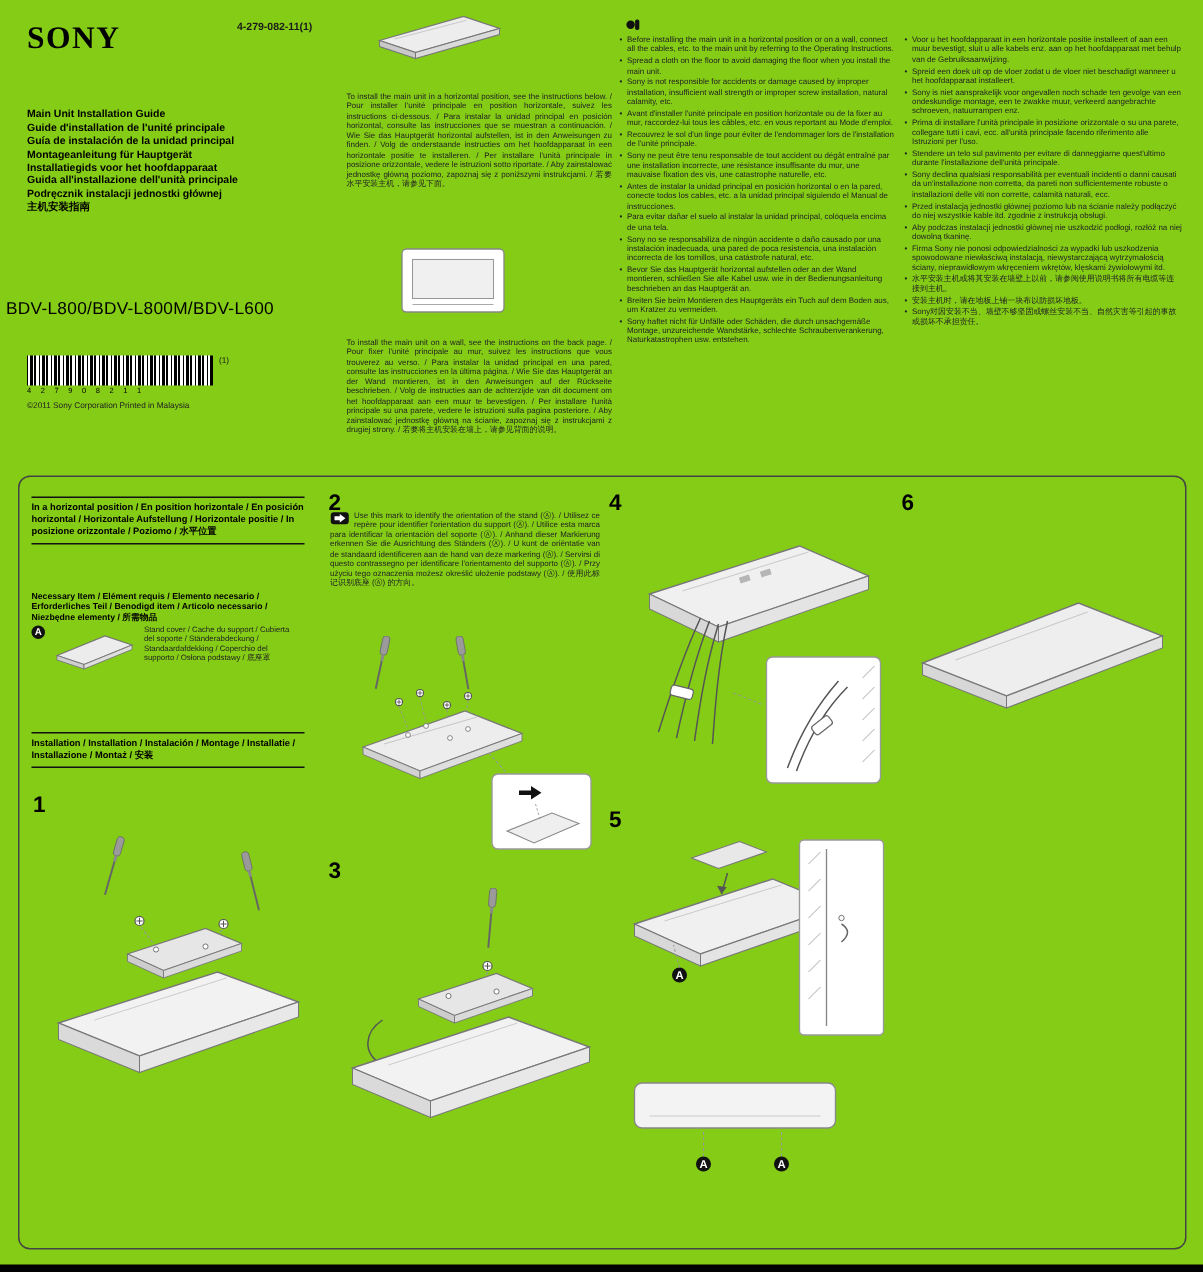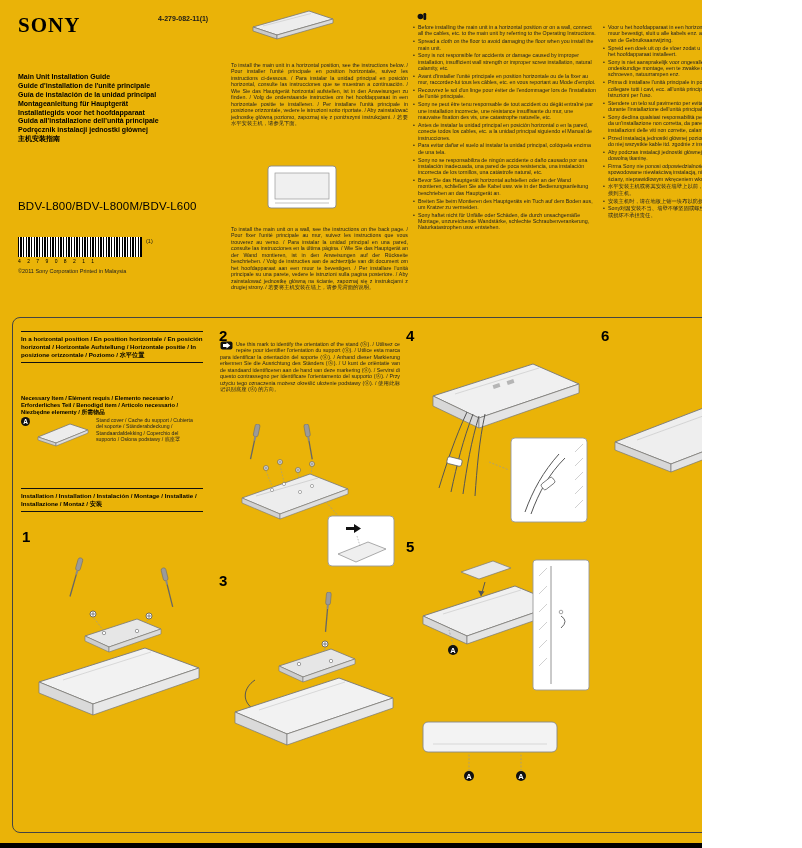--- a/index.html
+++ b/index.html
@@ -1,20 +1,20 @@
 <!DOCTYPE html>
 <html><head>
 <meta charset="utf-8">
 <style>
   html,body { margin:0; padding:0; }
   body {
     width:802px; height:848px; background:#fff;
     font-family:"Liberation Sans", sans-serif; color:#1a1a1a;
   }
-  .page { position:relative; width:692px; height:848px; background:#eab308; overflow:hidden;padding-left:10px; }
+  .page { position:relative; width:802px; height:848px; background:#84cc16; overflow:hidden; }
   .abs { position:absolute; }
 
   .brand { font-family:"Liberation Serif", serif; font-weight:bold; font-size:21px; letter-spacing:1px; color:#000; }
   .partno { font-size:7px; font-weight:bold; }
   .title-line { font-size:7px; font-weight:bold; line-height:1.27; white-space:nowrap; color:#000; }
   .models { font-size:11.5px; letter-spacing:0.2px; color:#000; }
   .copyright { font-size:5.5px; color:#222; }
 
   .note { font-size:5.3px; line-height:1.22; text-align:justify; color:#222; }
 
@@ -70,21 +70,21 @@
       <div class="title-line">Main Unit Installation Guide</div>
       <div class="title-line">Guide d'installation de l'unité principale</div>
       <div class="title-line">Guía de instalación de la unidad principal</div>
       <div class="title-line">Montageanleitung für Hauptgerät</div>
       <div class="title-line">Installatiegids voor het hoofdapparaat</div>
       <div class="title-line">Guida all'installazione dell'unità principale</div>
       <div class="title-line">Podręcznik instalacji jednostki głównej</div>
       <div class="title-line">主机安装指南</div>
     </div>
 
-  <div class="abs models" style="left:18px;top:200px">BDV-L800/BDV-L800M/BDV-L600</div>
+  <div class="abs models" style="left:4px;top:200px">BDV-L800/BDV-L800M/BDV-L600</div>
 
   <div class="abs" style="left:18px;top:237px;width:165px">
     <div class="barcode-bars"></div>
     <div class="barcode-digits">4 2 7 9 0 8 2 1 1</div>
     <span class="barcode-suffix">(1)</span>
   </div>
 
   <div class="abs copyright" style="left:18px;top:268px">©2011 Sony Corporation   Printed in Malaysia</div>
 
   <div class="abs note" style="left:231px;top:62px;width:177px">To install the main unit in a horizontal position, see the instructions below. / Pour installer l'unité principale en position horizontale, suivez les instructions ci-dessous. / Para instalar la unidad principal en posición horizontal, consulte las instrucciones que se muestran a continuación. / Wie Sie das Hauptgerät horizontal aufstellen, ist in den Anweisungen zu finden. / Volg de onderstaande instructies om het hoofdapparaat in een horizontale positie te installeren. / Per installare l'unità principale in posizione orizzontale, vedere le istruzioni sotto riportate. / Aby zainstalować jednostkę główną poziomo, zapoznaj się z poniższymi instrukcjami. / 若要水平安装主机，请参见下面。</div>

